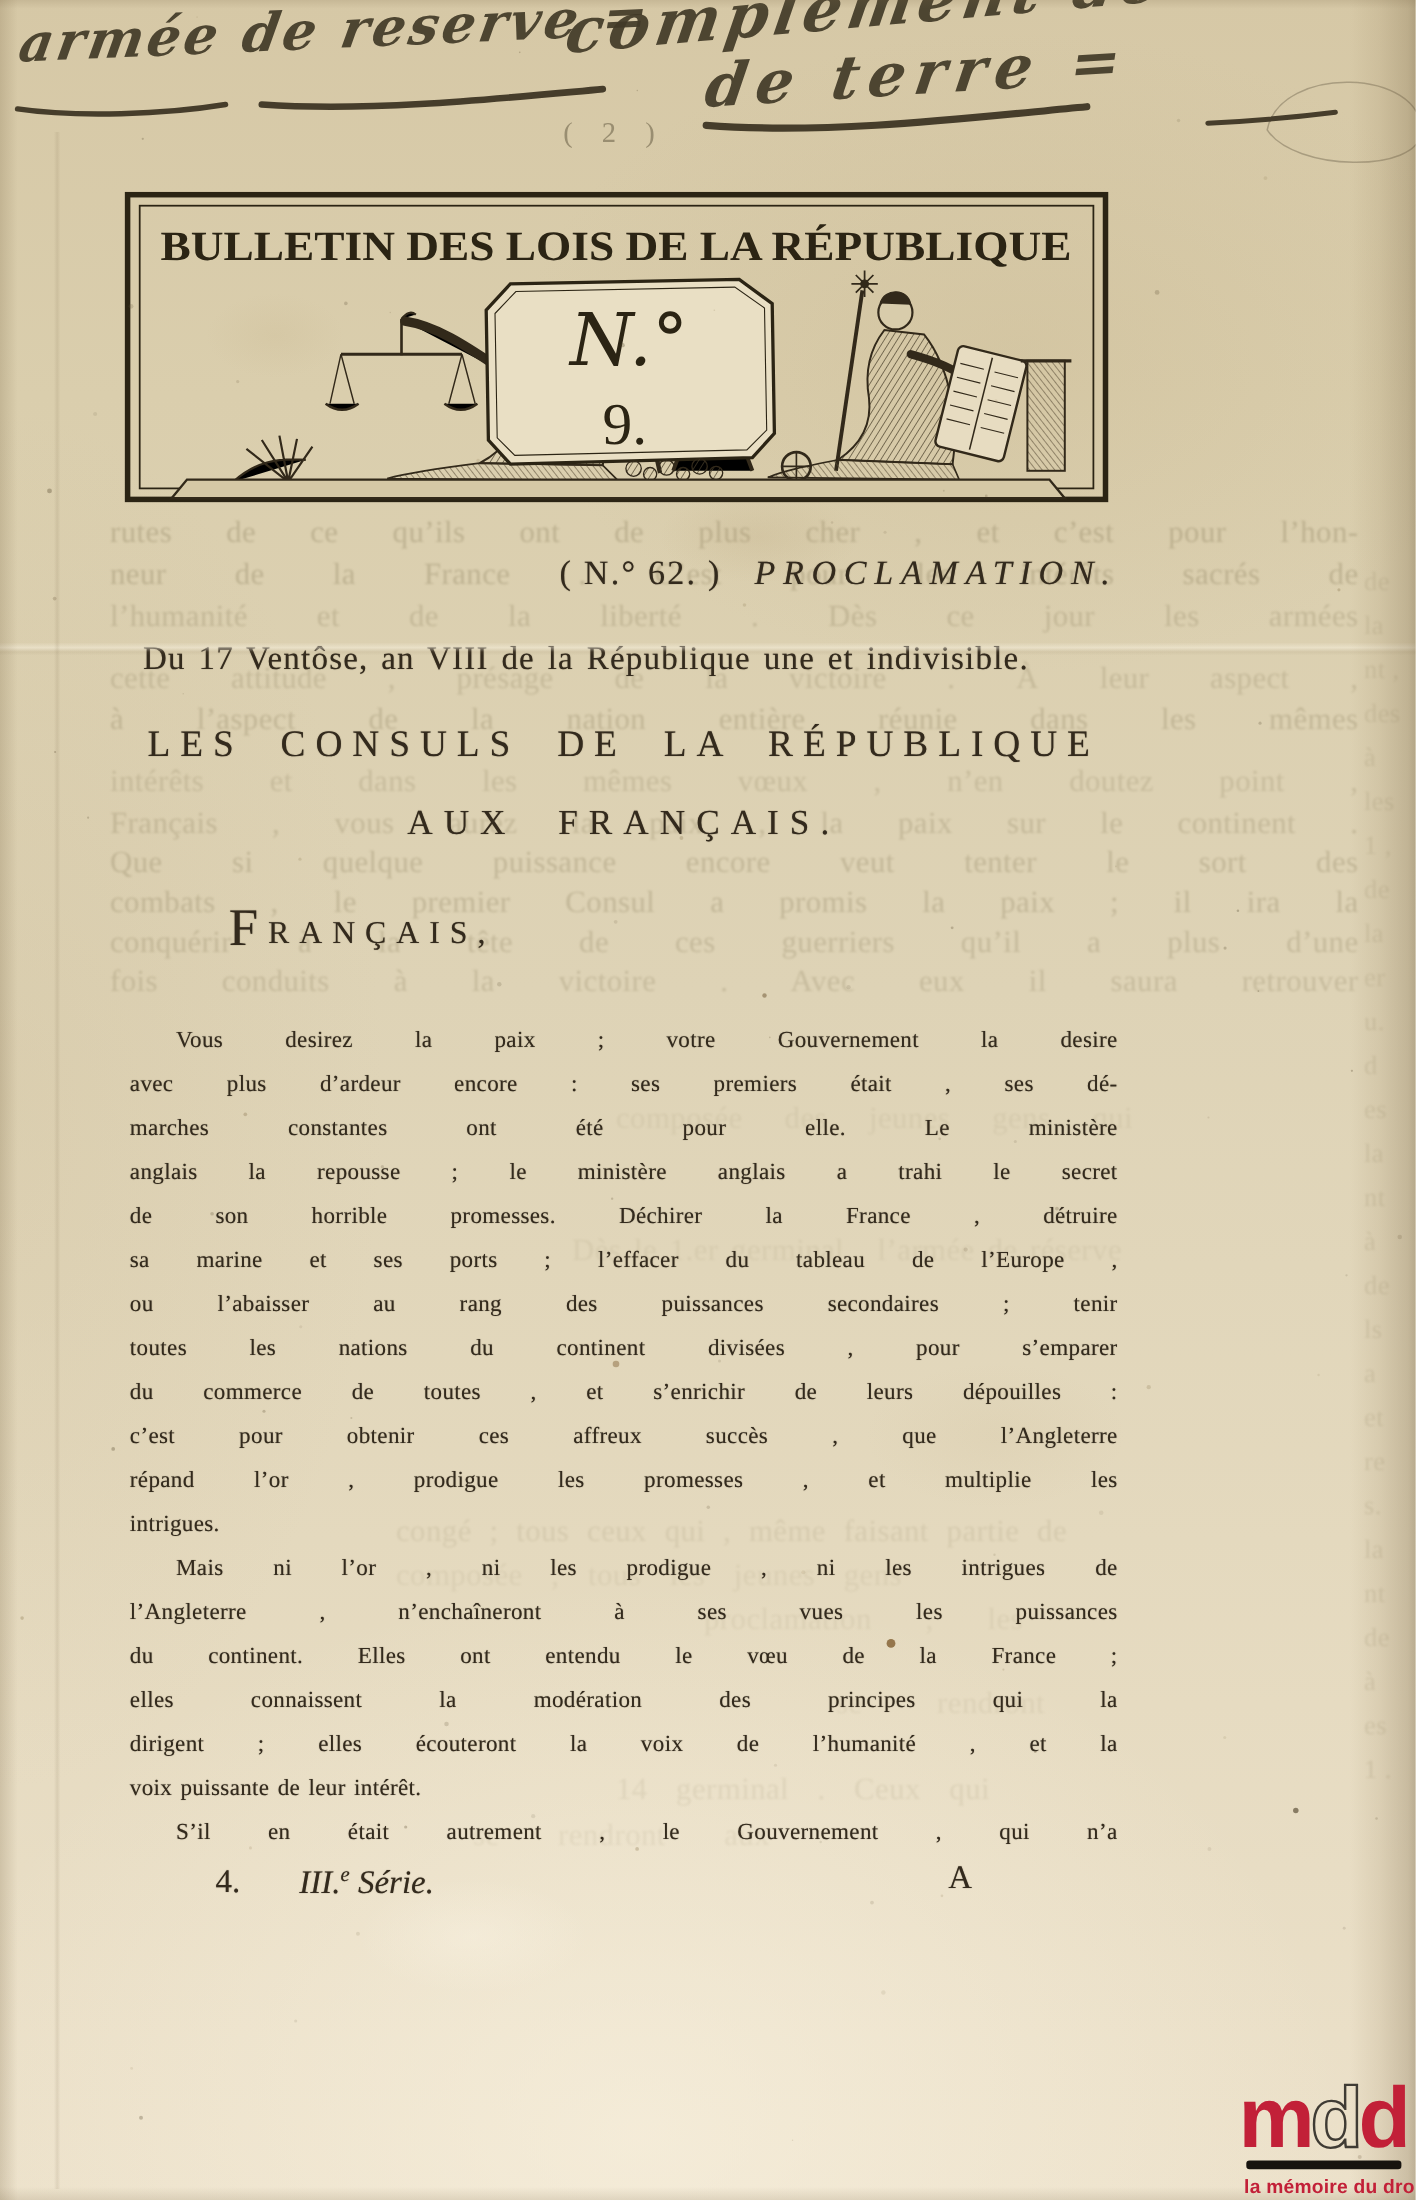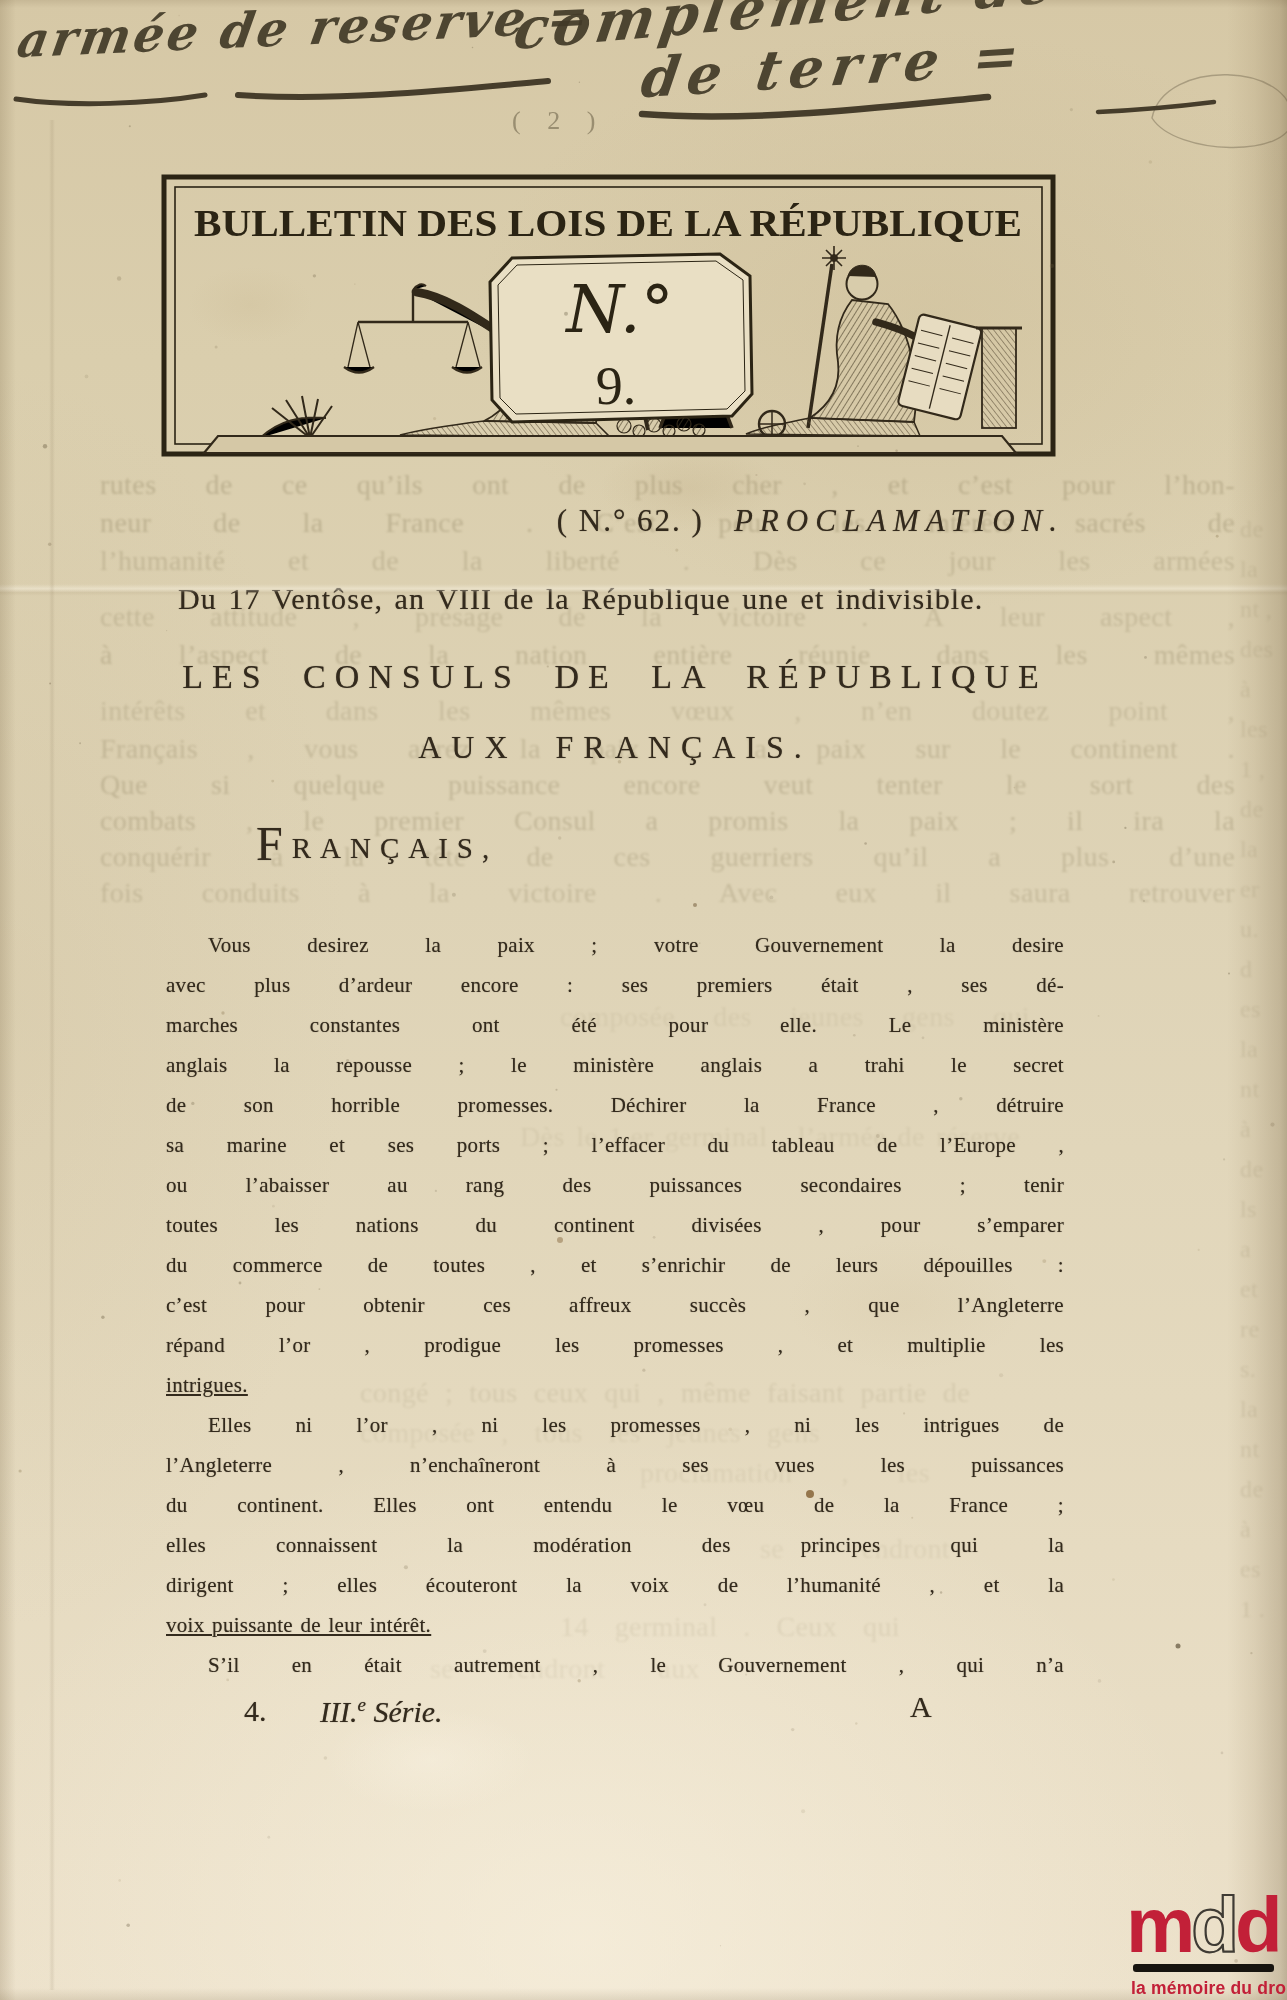--- a/index.html
+++ b/index.html
@@ -15,38 +15,38 @@
   }
   .abs{position:absolute;}
   
   #ghost-layer{position:absolute;inset:0;z-index:1;}
   .ghost{
     position:absolute; color:#877b59; filter:blur(1.1px);
     text-align:justify; text-align-last:justify;
     font-size:28px; line-height:34px; letter-spacing:.4px; white-space:normal;
   }
   
-  #print-layer{position:absolute;inset:0;z-index:3;margin-left:48px;}
+  #print-layer{position:absolute;inset:0;z-index:3;}
   .printtxt{text-shadow:0 0 1px rgba(46,37,22,.55);}
   #act-line{left:118px;top:503px;width:898px;display:flex;justify-content:flex-end;align-items:baseline;gap:30px;}
   #act-number{font-size:31px;letter-spacing:2px;}
   #act-type{font-size:31px;font-style:italic;letter-spacing:7px;}
   #dateline{left:130px;top:582px;width:890px;font-size:30px;letter-spacing:1.1px;word-spacing:3px;}
   #title1{left:118px;top:658px;width:898px;text-align:center;font-size:34px;letter-spacing:9px;word-spacing:16px;}
   #title2{left:118px;top:729px;width:898px;text-align:center;font-size:32px;letter-spacing:10px;word-spacing:20px;}
   #salutation{left:208px;top:832px;font-size:29px;letter-spacing:9px;}
   #salutation .bigcap{font-size:48px;letter-spacing:9px;line-height:0;vertical-align:-2px;}
   #body-block{left:118px;top:925px;width:898px;}
   .bline{
     height:40px;line-height:40px;font-size:21px;letter-spacing:.3px;word-spacing:2px;
     text-align:justify;text-align-last:justify;text-shadow:0 0 1px rgba(46,37,22,.5);
     box-sizing:border-box;
   }
   .bline.ind{padding-left:42px;}
-  .bline.nojust{text-align-last:left;text-decoration:underline;}
+  .bline.nojust{text-align-last:left;}
   #footer-row{left:0;top:1694px;width:1287px;height:44px;font-size:30px;}
   #gathering{position:absolute;left:196px;top:0;}
   #series{position:absolute;left:272px;top:0;font-style:italic;}
   #series sup{font-size:19px;}
   #catchword{position:absolute;left:862px;top:-4px;letter-spacing:1px;}
   
   #hand-layer{position:absolute;inset:0;z-index:5;}
   .hand{
     position:absolute;font-family:"DejaVu Serif",serif;font-style:italic;font-weight:bold;
     color:#423a28;opacity:.92;transform-origin:left center;white-space:nowrap;
@@ -227,21 +227,21 @@
       <div class="bline">marches constantes ont été pour elle. Le ministère</div>
       <div class="bline">anglais la repousse ; le ministère anglais a trahi le secret</div>
       <div class="bline">de son horrible promesses. Déchirer la France , détruire</div>
       <div class="bline">sa marine et ses ports ; l’effacer du tableau de l’Europe ,</div>
       <div class="bline">ou l’abaisser au rang des puissances secondaires ; tenir</div>
       <div class="bline">toutes les nations du continent divisées , pour s’emparer</div>
       <div class="bline">du commerce de toutes , et s’enrichir de leurs dépouilles :</div>
       <div class="bline">c’est pour obtenir ces affreux succès , que l’Angleterre</div>
       <div class="bline">répand l’or , prodigue les promesses , et multiplie les</div>
       <div class="bline nojust">intrigues.</div>
-      <div class="bline ind">Elles ni l’or , ni les promesses , ni les intrigues de</div>
+      <div class="bline ind">Mais ni l’or , ni les prodigue , ni les intrigues de</div>
       <div class="bline">l’Angleterre , n’enchaîneront à ses vues les puissances</div>
       <div class="bline">du continent. Elles ont entendu le vœu de la France ;</div>
       <div class="bline">elles connaissent la modération des principes qui la</div>
       <div class="bline">dirigent ; elles écouteront la voix de l’humanité , et la</div>
       <div class="bline nojust">voix puissante de leur intérêt.</div>
       <div class="bline ind">S’il en était autrement , le Gouvernement , qui n’a</div>
     </div>
 
   <div class="abs" id="footer-row">
     <span id="gathering" class="printtxt">4.</span>

